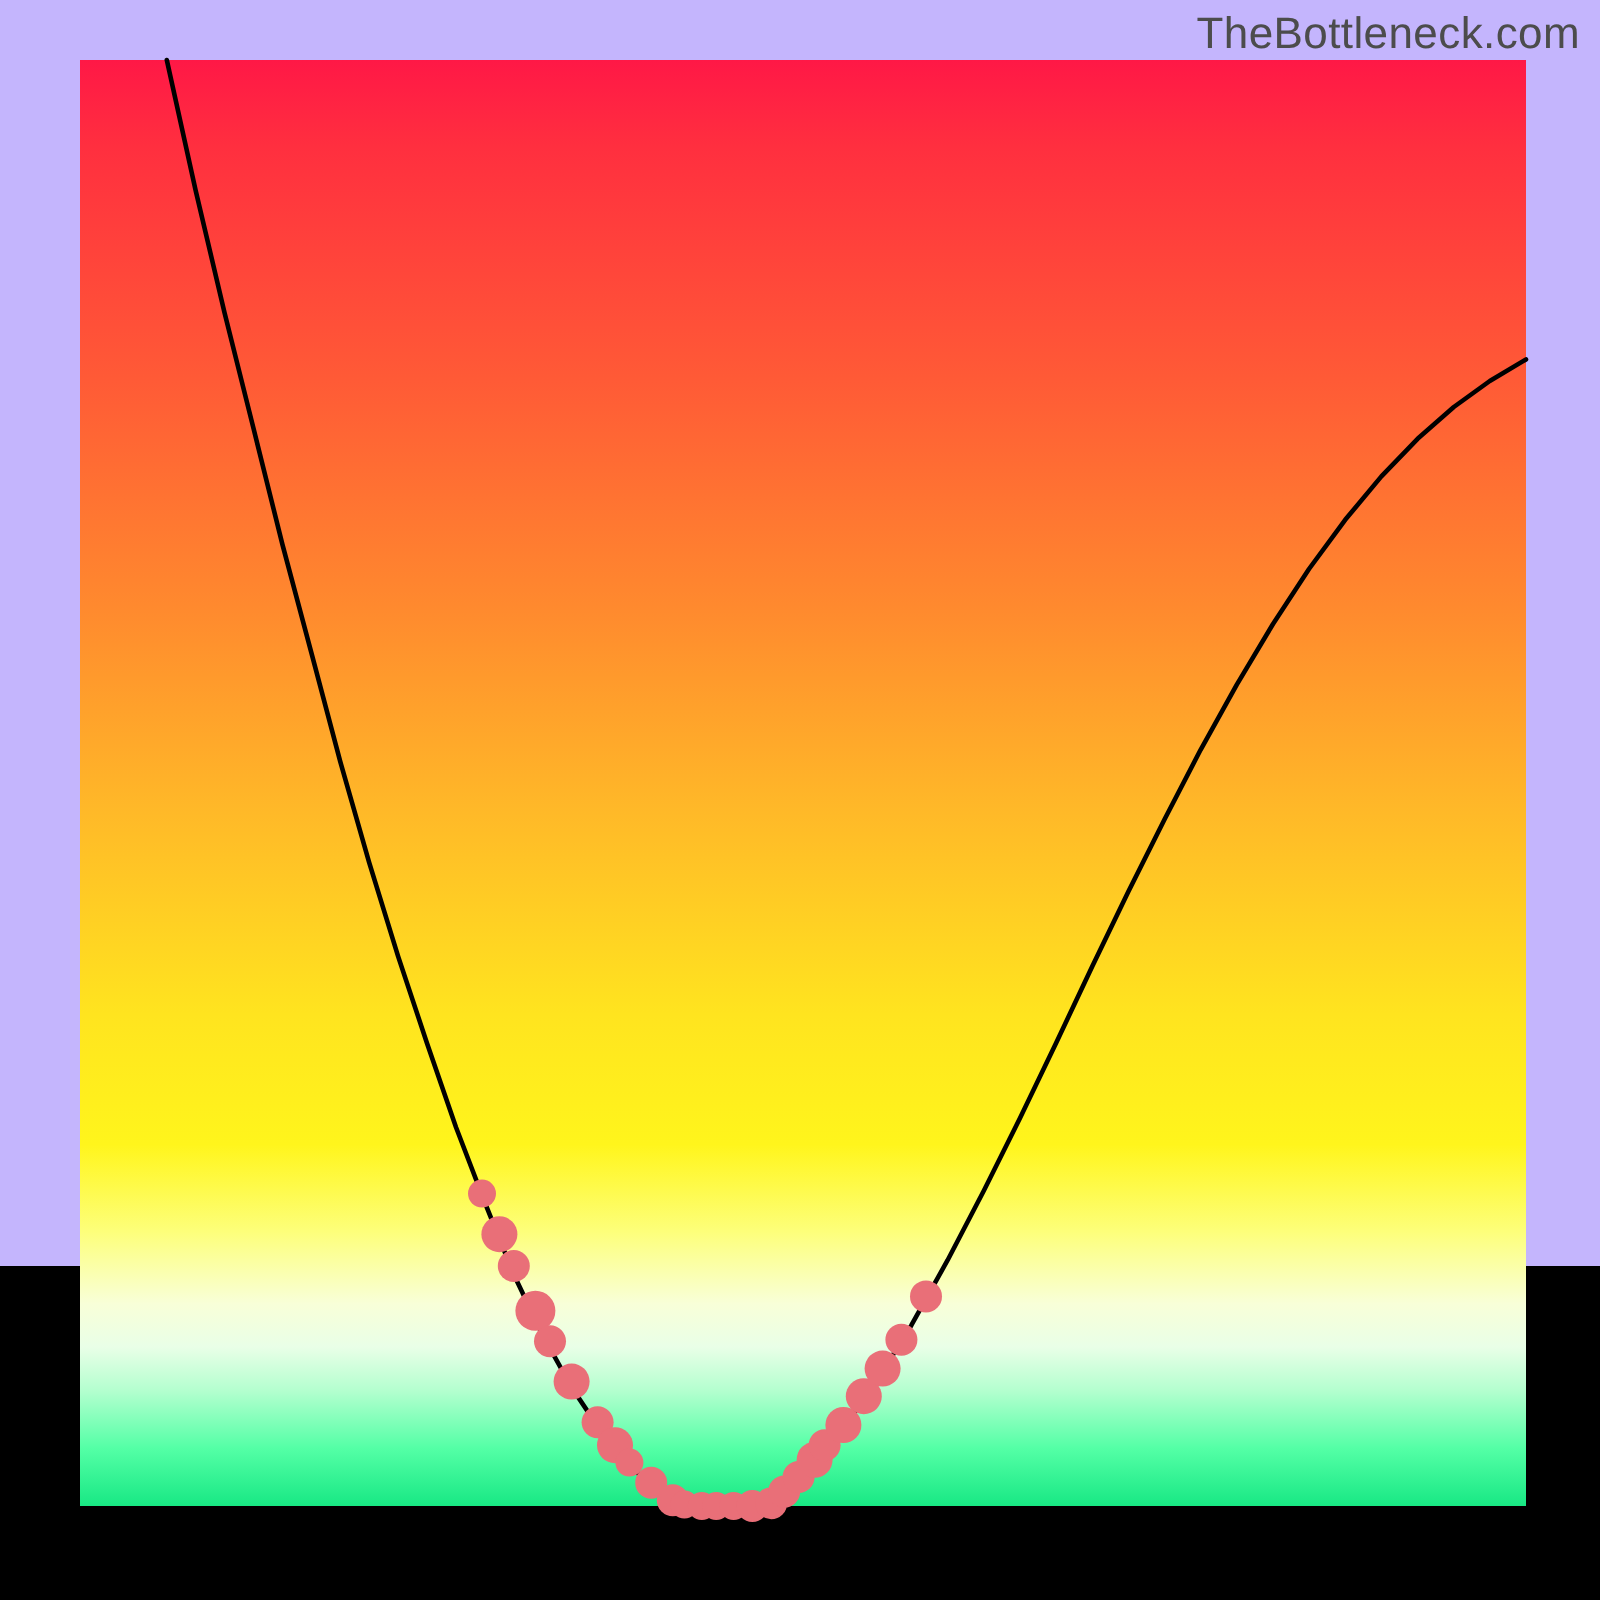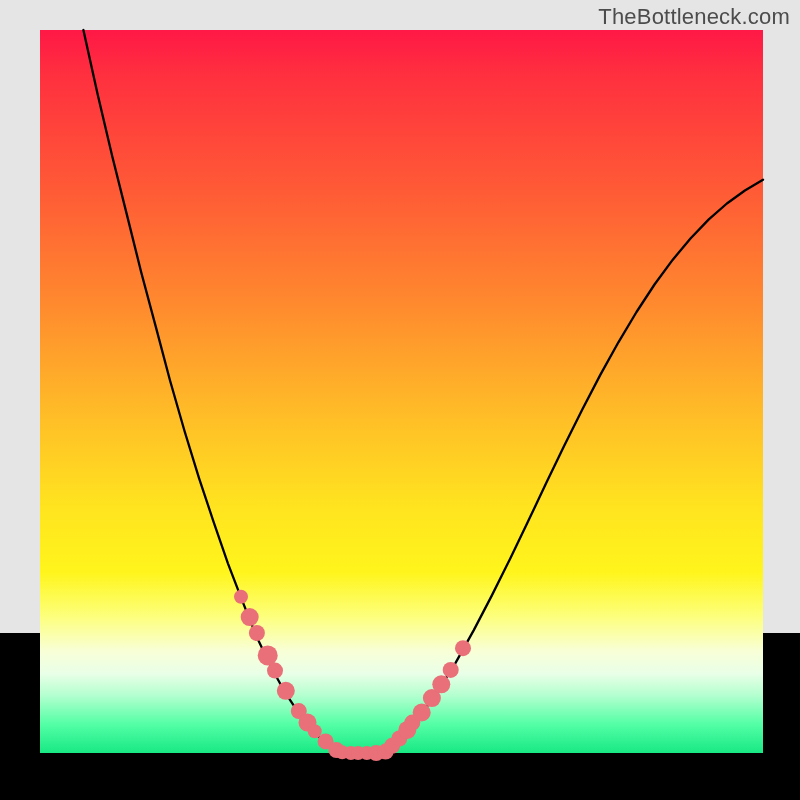--- a/index.html
+++ b/index.html
@@ -8,21 +8,21 @@
     width: 800px;
     height: 800px;
     overflow: hidden;
     background: #000;
     font-family: Arial, Helvetica, sans-serif;
   }
   .frame {
     position: relative;
     width: 800px;
     height: 633px;
-    background: #e5e5e5;
+    background: #c4b5fd;
   }
   .plot {
     position: absolute;
     left: 40px;
     top: 30px;
     width: 723px;
     height: 723px;
     
     background: linear-gradient(
       to bottom,

